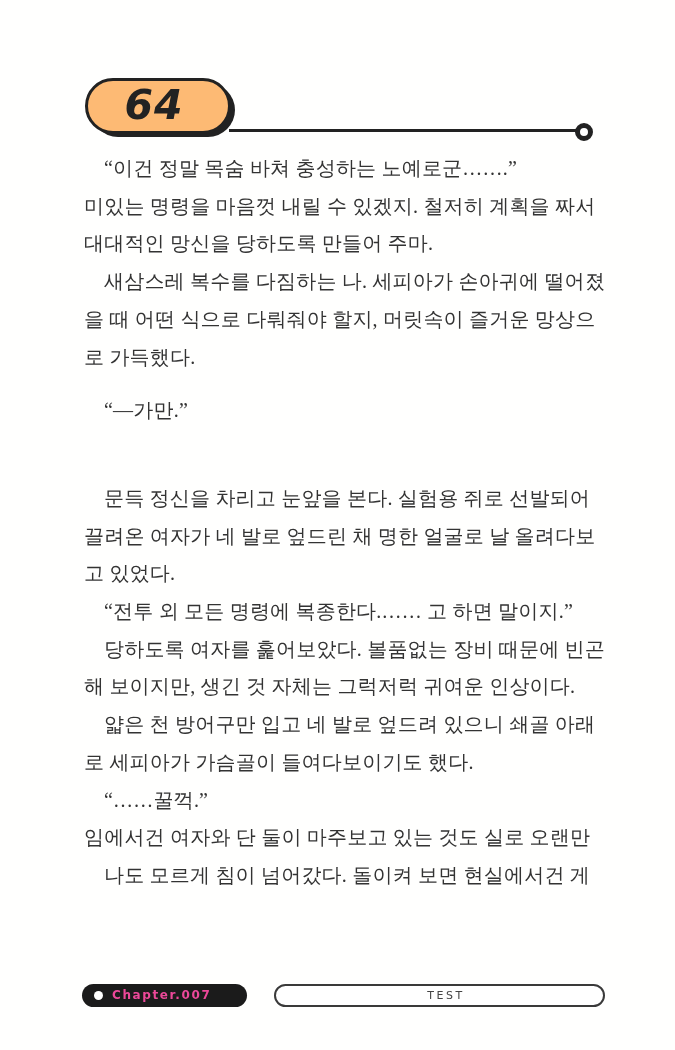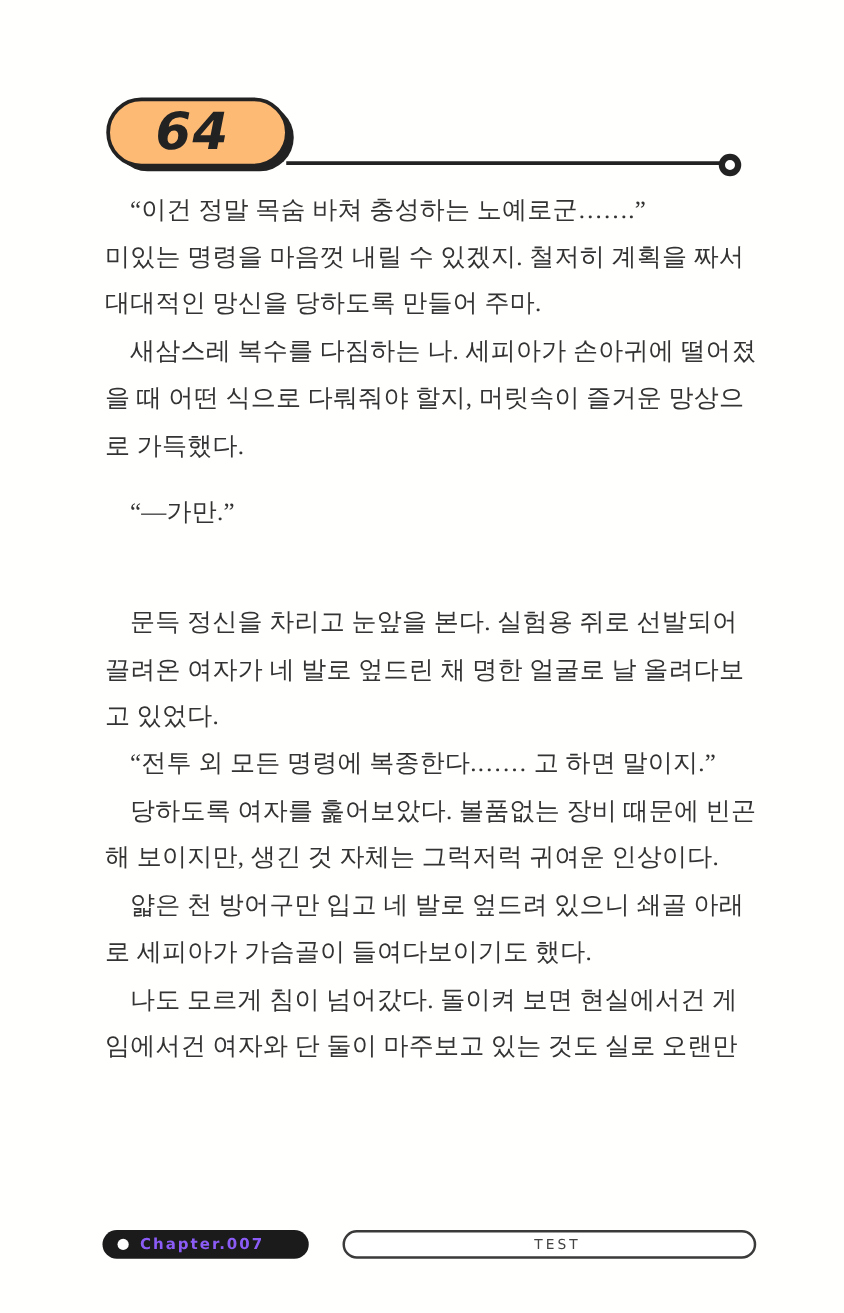--- a/index.html
+++ b/index.html
@@ -95,21 +95,21 @@
     box-sizing: border-box;
   }
   .chapter-pill .dot {
     width: 9px;
     height: 9px;
     border-radius: 50%;
     background: #fff;
     flex: 0 0 auto;
   }
   .chapter-pill .chapter-text {
-    color: #8b5cf6;
+    color: #ec4899;
     font-family: "DejaVu Sans", sans-serif;
     font-size: 12px;
     font-weight: bold;
     letter-spacing: 1.6px;
     line-height: 1;
     padding-bottom: 1px;
   }
   .section-box {
     position: absolute;
     left: 274px;
@@ -155,22 +155,23 @@
       <div class="line">로 가득했다.</div>
       <div class="line indent" style="margin-top: 16px;">“―가만.”</div>
       <div class="line indent" style="margin-top: 50px;">문득 정신을 차리고 눈앞을 본다. 실험용 쥐로 선발되어</div>
       <div class="line">끌려온 여자가 네 발로 엎드린 채 명한 얼굴로 날 올려다보</div>
       <div class="line">고 있었다.</div>
       <div class="line indent">“전투 외 모든 명령에 복종한다.…… 고 하면 말이지.”</div>
       <div class="line indent">당하도록 여자를 훑어보았다. 볼품없는 장비 때문에 빈곤</div>
       <div class="line">해 보이지만, 생긴 것 자체는 그럭저럭 귀여운 인상이다.</div>
       <div class="line indent">얇은 천 방어구만 입고 네 발로 엎드려 있으니 쇄골 아래</div>
       <div class="line">로 세피아가 가슴골이 들여다보이기도 했다.</div>
+      <div class="line indent">“……꿀꺽.”</div>
+      <div class="line">임에서건 여자와 단 둘이 마주보고 있는 것도 실로 오랜만</div>
       <div class="line indent">나도 모르게 침이 넘어갔다. 돌이켜 보면 현실에서건 게</div>
-      <div class="line">임에서건 여자와 단 둘이 마주보고 있는 것도 실로 오랜만</div>
     </div>
 
   <div>
     <div class="chapter-pill">
       <span class="dot"></span>
       <span class="chapter-text">Chapter.007</span>
     </div>
     <div class="section-box">
       <span class="section-text">TEST</span>
     </div>

